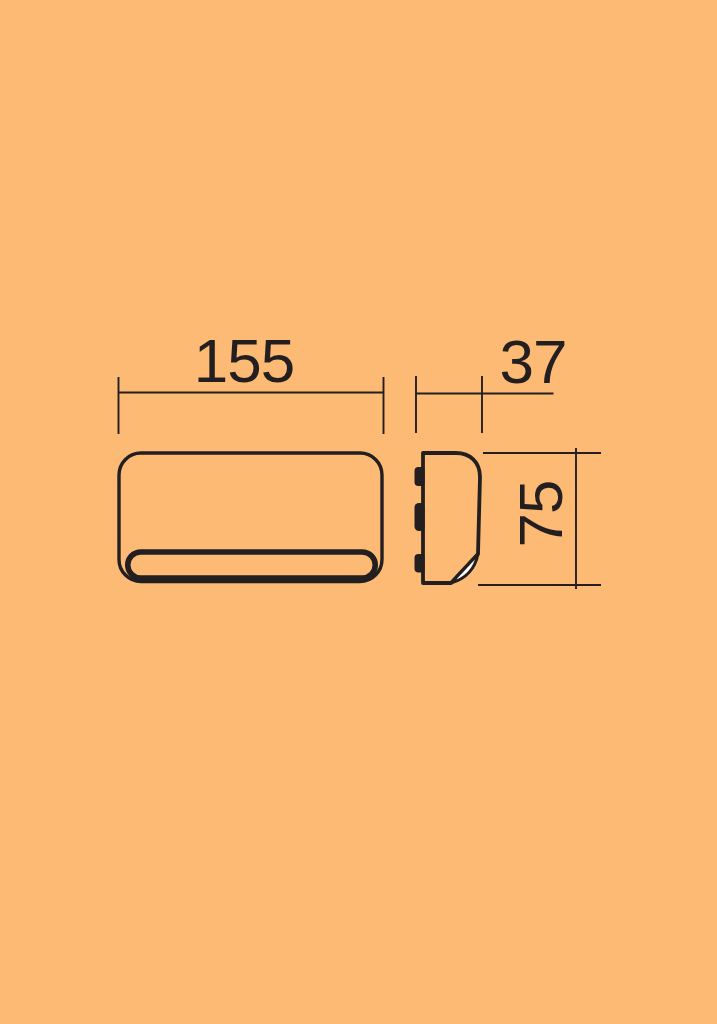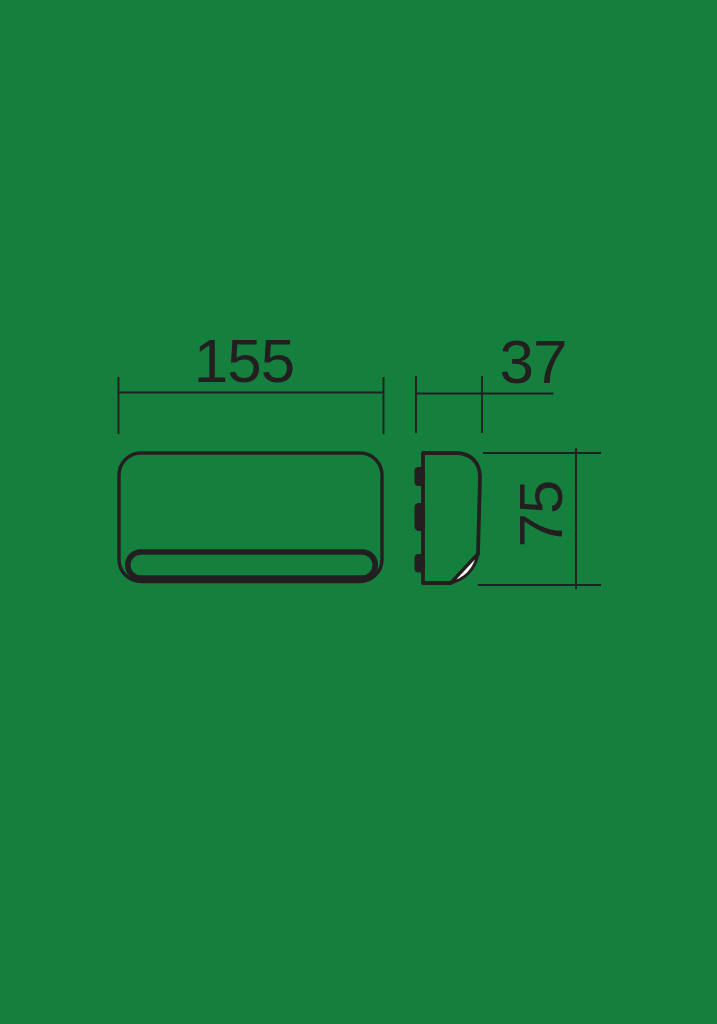--- a/index.html
+++ b/index.html
@@ -4,21 +4,21 @@
 <style>
   html, body {
     margin: 0;
     padding: 0;
     background: #ffffff;
   }
   .page {
     position: relative;
     width: 717px;
     height: 1024px;
-    background: #15803d;
+    background: #fdba74;
     overflow: hidden;
     font-family: "Liberation Sans", "DejaVu Sans", sans-serif;
   }
   svg.drawing {
     position: absolute;
     left: 0;
     top: 0;
     width: 717px;
     height: 1024px;
     display: block;

